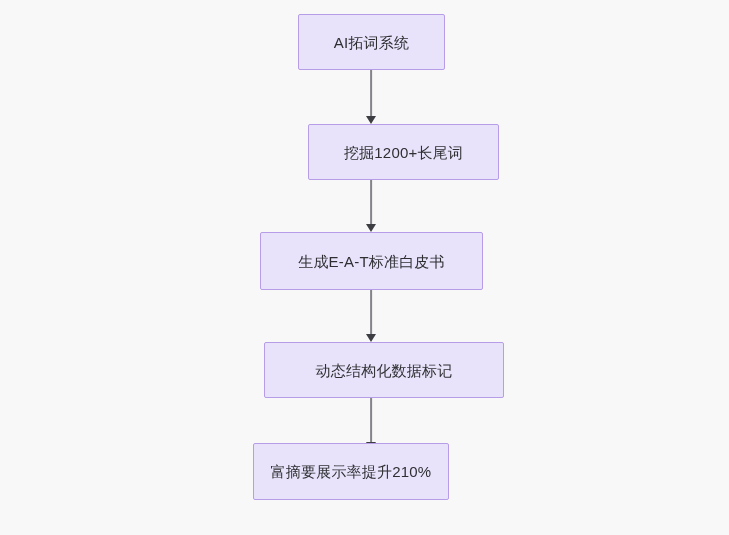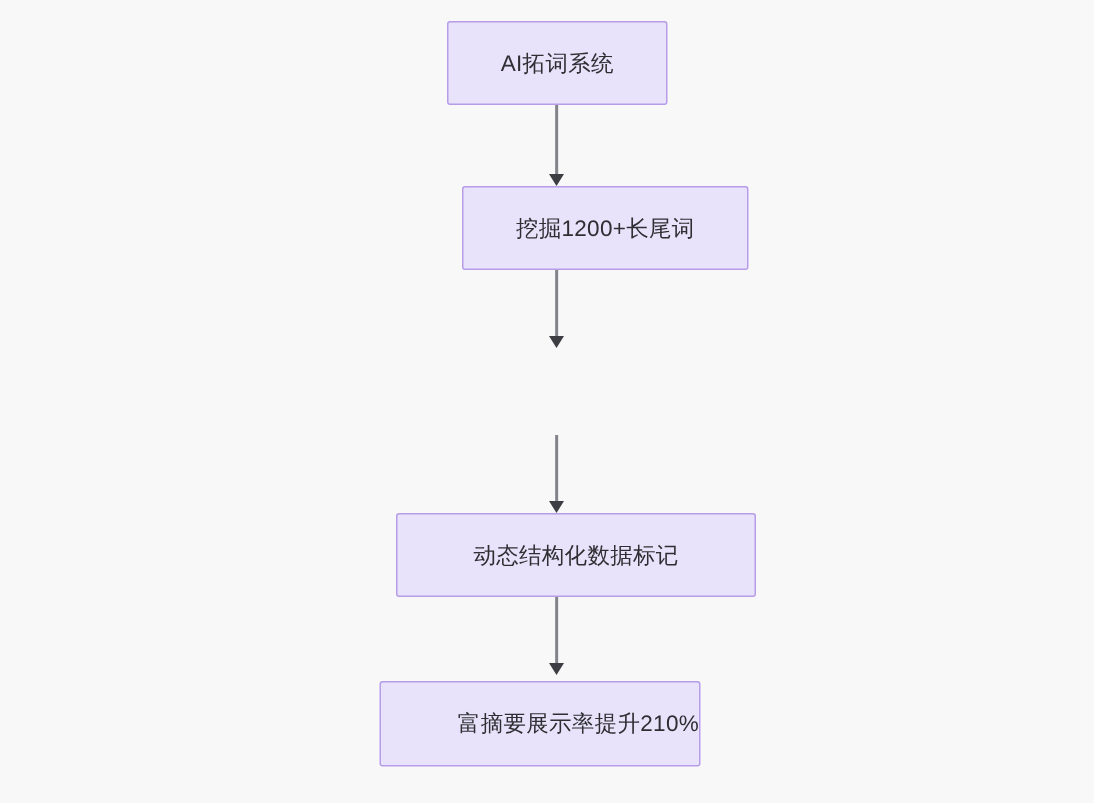--- a/index.html
+++ b/index.html
@@ -85,22 +85,25 @@
   </div>
 
   <div class="node" style="left:298px; top:14px; width:147px; height:56px;">
     <span class="node-label">AI拓词系统</span>
   </div>
 
   <div class="node" style="left:274px; top:124px; width:191px; height:56px;margin-left:34px;">
     <span class="node-label">挖掘1200+长尾词</span>
   </div>
 
+  <div class="node" style="left:260px; top:232px; width:223px; height:58px;">
+    <span class="node-label">生成E-A-T标准白皮书</span>
+  </div>
 
   <div class="node" style="left:264px; top:342px; width:240px; height:56px;">
     <span class="node-label">动态结构化数据标记</span>
   </div>
 
-  <div class="node" style="left:253px; top:454px; width:214px; height:57px;justify-content:flex-end;">
+  <div class="node" style="left:253px; top:443px; width:196px; height:57px;">
     <span class="node-label">富摘要展示率提升210%</span>
   </div>
 
 </div>
 
 </body></html>

